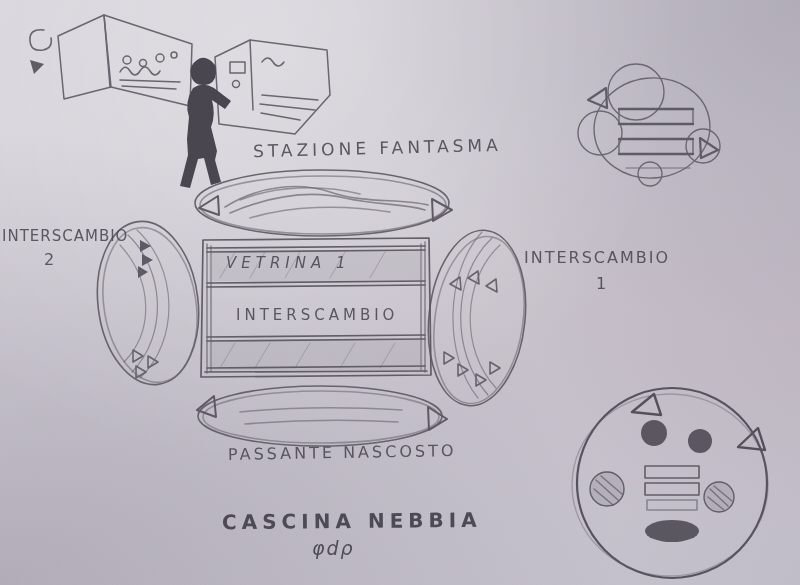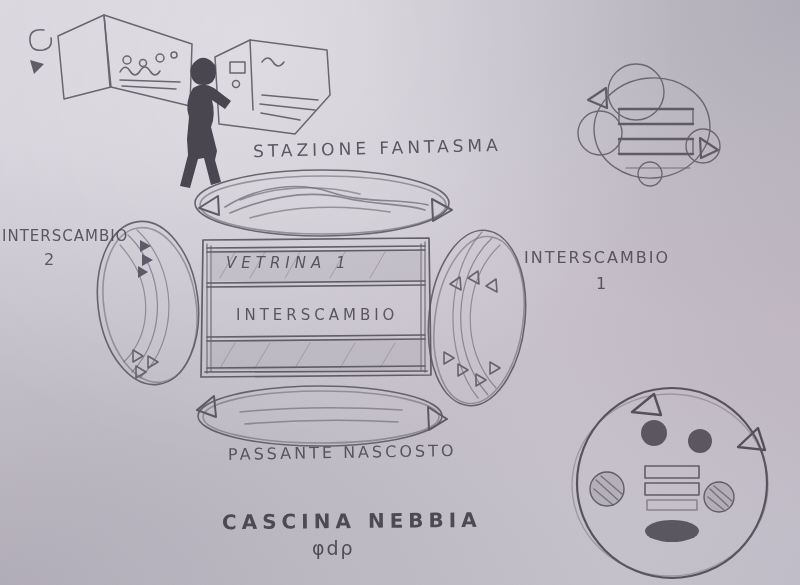--- a/index.html
+++ b/index.html
@@ -21,21 +21,21 @@
   .lbl-stazione{left:253px;top:138px;font-size:17px;letter-spacing:4px;transform:rotate(-1.5deg);}
   .lbl-int2a{left:2px;top:227px;font-size:15px;letter-spacing:1px;}
   .lbl-int2b{left:44px;top:250px;font-size:16px;}
   .lbl-int1a{left:524px;top:248px;font-size:16px;letter-spacing:2px;}
   .lbl-int1b{left:596px;top:274px;font-size:16px;}
   .lbl-v1{left:226px;top:254px;font-size:15px;letter-spacing:5px;font-style:italic;}
   .lbl-oss{left:236px;top:306px;font-size:15px;letter-spacing:4px;}
   .lbl-v2{left:240px;top:343px;font-size:15px;letter-spacing:5px;}
   .lbl-pass{left:228px;top:443px;font-size:16px;letter-spacing:3px;transform:rotate(-1deg);}
   .lbl-cascina{left:222px;top:509px;font-size:20px;letter-spacing:5px;color:#3f3b46;font-weight:bold;transform:rotate(-0.5deg);}
-  .lbl-sig{left:312px;top:537px;font-size:19px;letter-spacing:2px;color:#413d48;}
+  .lbl-sig{left:312px;top:537px;font-size:19px;letter-spacing:2px;font-style:italic;color:#413d48;}
 </style>
 </head>
 <body>
 
 <div class="paper">
 
 <svg class="sketch" width="800" height="585" viewBox="0 0 800 585">
   <g stroke="#57535c" fill="none" stroke-linecap="round" stroke-linejoin="round">
 
     <g stroke-width="1.6" opacity="0.85">

